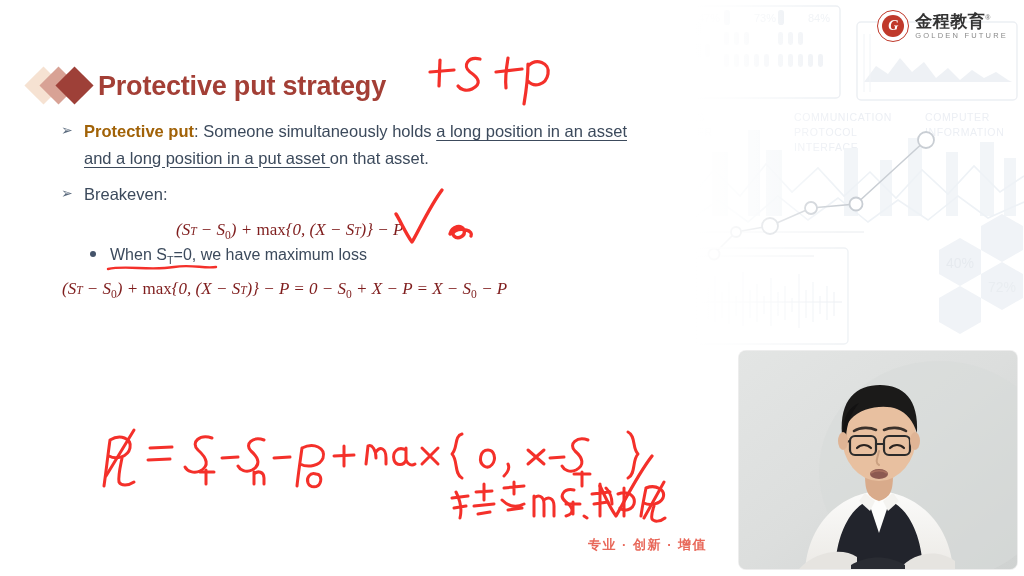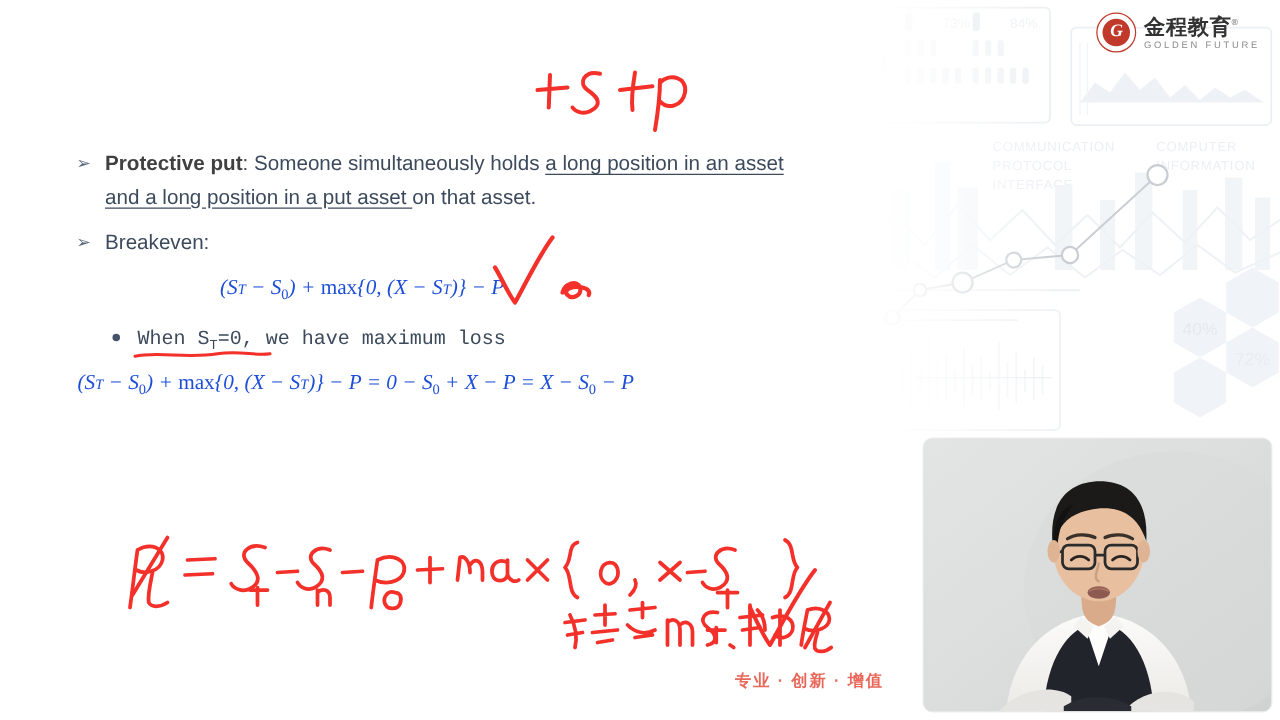--- a/index.html
+++ b/index.html
@@ -98,21 +98,21 @@
     color: #3c4a5c;
     line-height: 1.62;
   }
   .lvl1 .arrow {
     position: absolute;
     left: 3px;
     top: 1px;
     font-size: 14px;
     color: #5a6a7d;
   }
-  .lvl1 b { font-weight: bold; color: #404040; }
+  .lvl1 b { font-weight: bold; color: #a16207; }
   .u { text-decoration: underline; text-underline-offset: 3px; }
 
   .lvl2 {
     position: relative;
     padding-left: 24px;
     margin-left: 28px;
     font-size: 16px;
     color: #3c4a5c;
     line-height: 1.5;
   }
@@ -123,21 +123,21 @@
     width: 6px;
     height: 6px;
     border-radius: 50%;
     background: #44536a;
   }
 
   .math {
     font-family: "Liberation Serif", serif;
     font-style: italic;
     font-size: 17px;
-    color: #1d4ed8;
+    color: #7f1d1d;
   }
   .math .up { font-style: normal; }
   sub { font-size: 0.68em; font-style: normal; }
   .sub-it { font-size: 0.68em; font-style: italic; }
 
   .eq-center {
     margin: 7px 0 0 0;
     text-align: left;
     padding-left: 118px;
   }
@@ -383,20 +383,28 @@
   <div class="logo-box">
     <div class="logo-seal">
       <span class="g">G</span>
     </div>
     <div class="logo-text">
       <div class="logo-cn"><span>金程教育</span><span class="reg">®</span></div>
       <div class="logo-en">GOLDEN FUTURE</div>
     </div>
   </div>
 
+  <div class="title-row">
+    <div class="diamonds">
+      <div class="dia dia-1"></div>
+      <div class="dia dia-2"></div>
+      <div class="dia dia-3"></div>
+    </div>
+    <div class="slide-title">Protective put strategy</div>
+  </div>
 
   <div class="hand-title" title="+S +P">
     <svg width="140" height="64" viewBox="0 0 140 64" xmlns="http://www.w3.org/2000/svg">
       <g stroke="#f4302a" stroke-width="3.2" fill="none" stroke-linecap="round" stroke-linejoin="round">
         <path d="M6 24 L30 22"></path>
         <path d="M16 12 L15 38"></path>
         <path d="M56 11 C44 8 38 18 46 24 C55 30 58 36 48 41 C42 44 36 41 34 38"></path>
         <path d="M72 24 L98 21"></path>
         <path d="M84 10 C82 22 81 32 82 40"></path>
         <path d="M104 16 C104 30 102 44 100 56 M104 18 C112 10 126 14 124 26 C122 37 110 40 104 33"></path>
@@ -415,21 +423,21 @@
     <div class="lvl1" style="margin-bottom:6px;">
       <span class="arrow">➢</span>
       <span>Breakeven:</span>
     </div>
 
 
     <div class="eq-center math" style="margin-top:12px;">
       (<span class="up" style="font-style:italic;">S</span><span class="sub-it">T</span> − <span style="font-style:italic;">S</span><sub>0</sub>) + <span class="up">max</span>{0, (<span style="font-style:italic;">X</span> − <span style="font-style:italic;">S</span><span class="sub-it">T</span>)} − <span style="font-style:italic;">P</span>
     </div>
 
-    <div class="lvl2" style="margin-top:16px; position:relative;font-family:Liberation Mono, monospace;">
+    <div class="lvl2" style="position:relative;">
       <span class="dot"></span>
       <span>When S</span><sub>T</sub><span>=0, we have maximum loss</span>
       <svg class="hand-ul" style="left:18px; top:18px;" width="140" height="14" viewBox="0 0 140 14" xmlns="http://www.w3.org/2000/svg">
         <g stroke="#f4302a" stroke-width="2.4" fill="none" stroke-linecap="round">
           <path d="M4 8 C22 4 46 10 70 6 C88 3 100 8 112 6"></path>
         </g>
       </svg>
     </div>
 
     <div class="eq-wide math" style="margin-top:11px;">

